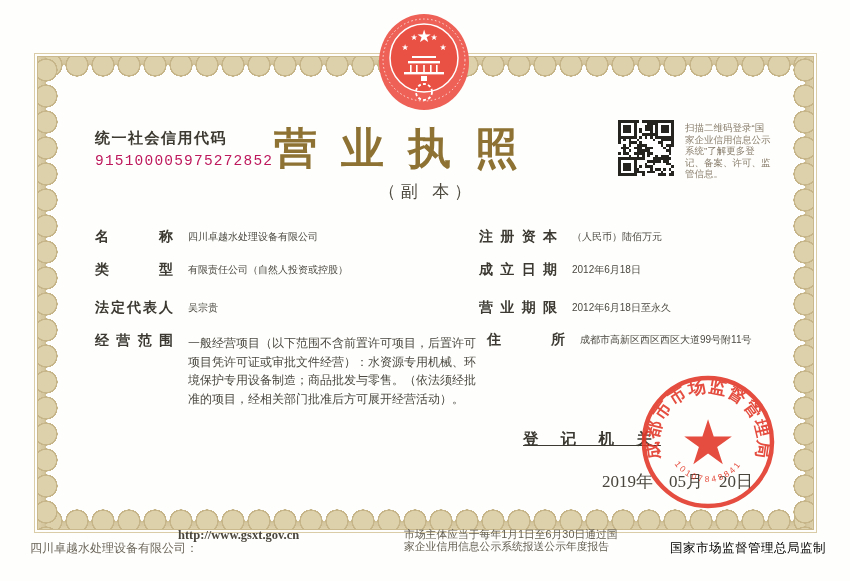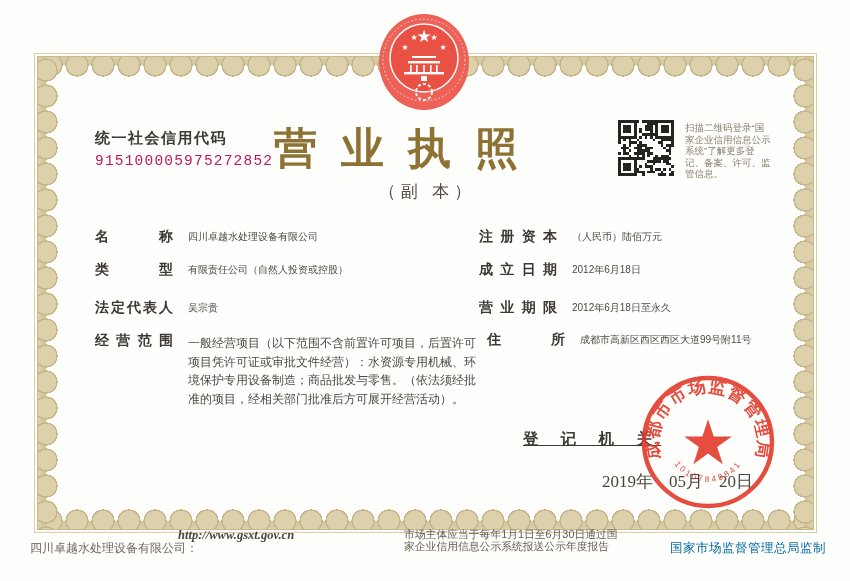--- a/index.html
+++ b/index.html
@@ -58,23 +58,23 @@
   .dateline{left:602px;top:470px;font-size:17px;color:#48453c;z-index:3;}
   .dateline .num{font-family:"Liberation Serif",serif;margin-top:16px;}
   .dateline .gap{display:inline-block;width:16px;}
 
   .emblem{left:378px;top:12px;z-index:5;}
   .seal{left:638px;top:372px;z-index:6;opacity:.9;}
 
   
   .f-site-label{left:30px;top:540px;font-size:12px;color:#6c665a;}
   .f-site-url{left:178px;top:528px;font-size:12.5px;font-weight:bold;color:#49453c;
-              font-family:"Liberation Serif",serif;font-style:italic;}
+              font-family:"Liberation Serif",serif;}
   .f-notice{left:404px;top:529px;width:262px;font-size:10.8px;line-height:11.5px;color:#615c50;}
-  .f-producer{left:670px;top:540px;font-size:12.5px;color:#0369a1;letter-spacing:.5px;text-align:right;}
+  .f-producer{left:670px;top:540px;font-size:12.5px;color:#000000;letter-spacing:.5px;text-align:right;}
 </style>
 </head>
 <body>
 
 <div id="page">
 
   <div class="frame">
     <div class="band top"></div>
     <div class="band bottom"></div>
     <div class="band left"></div>

